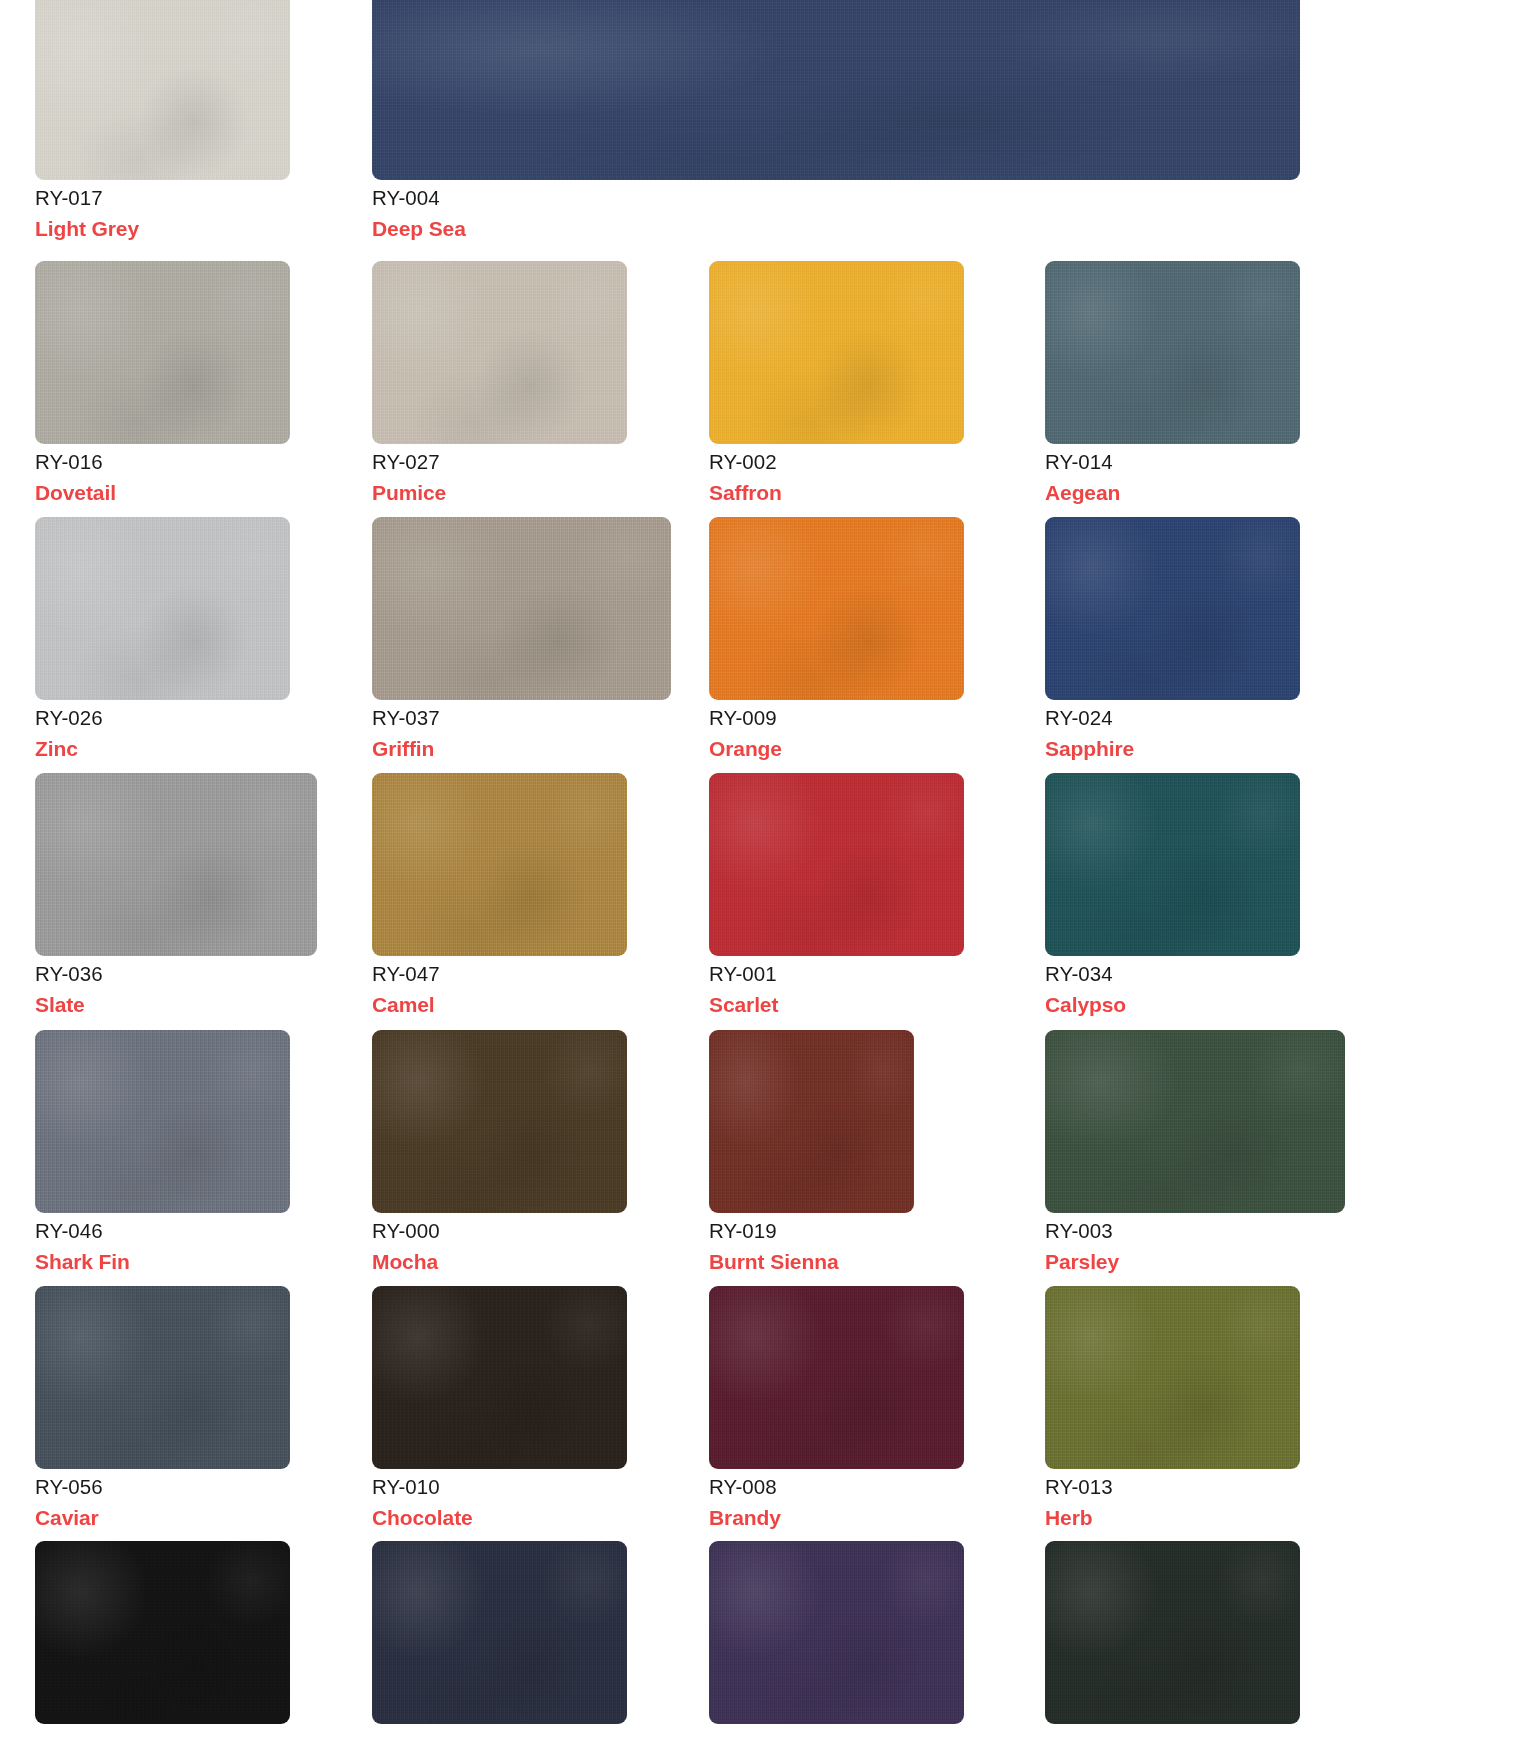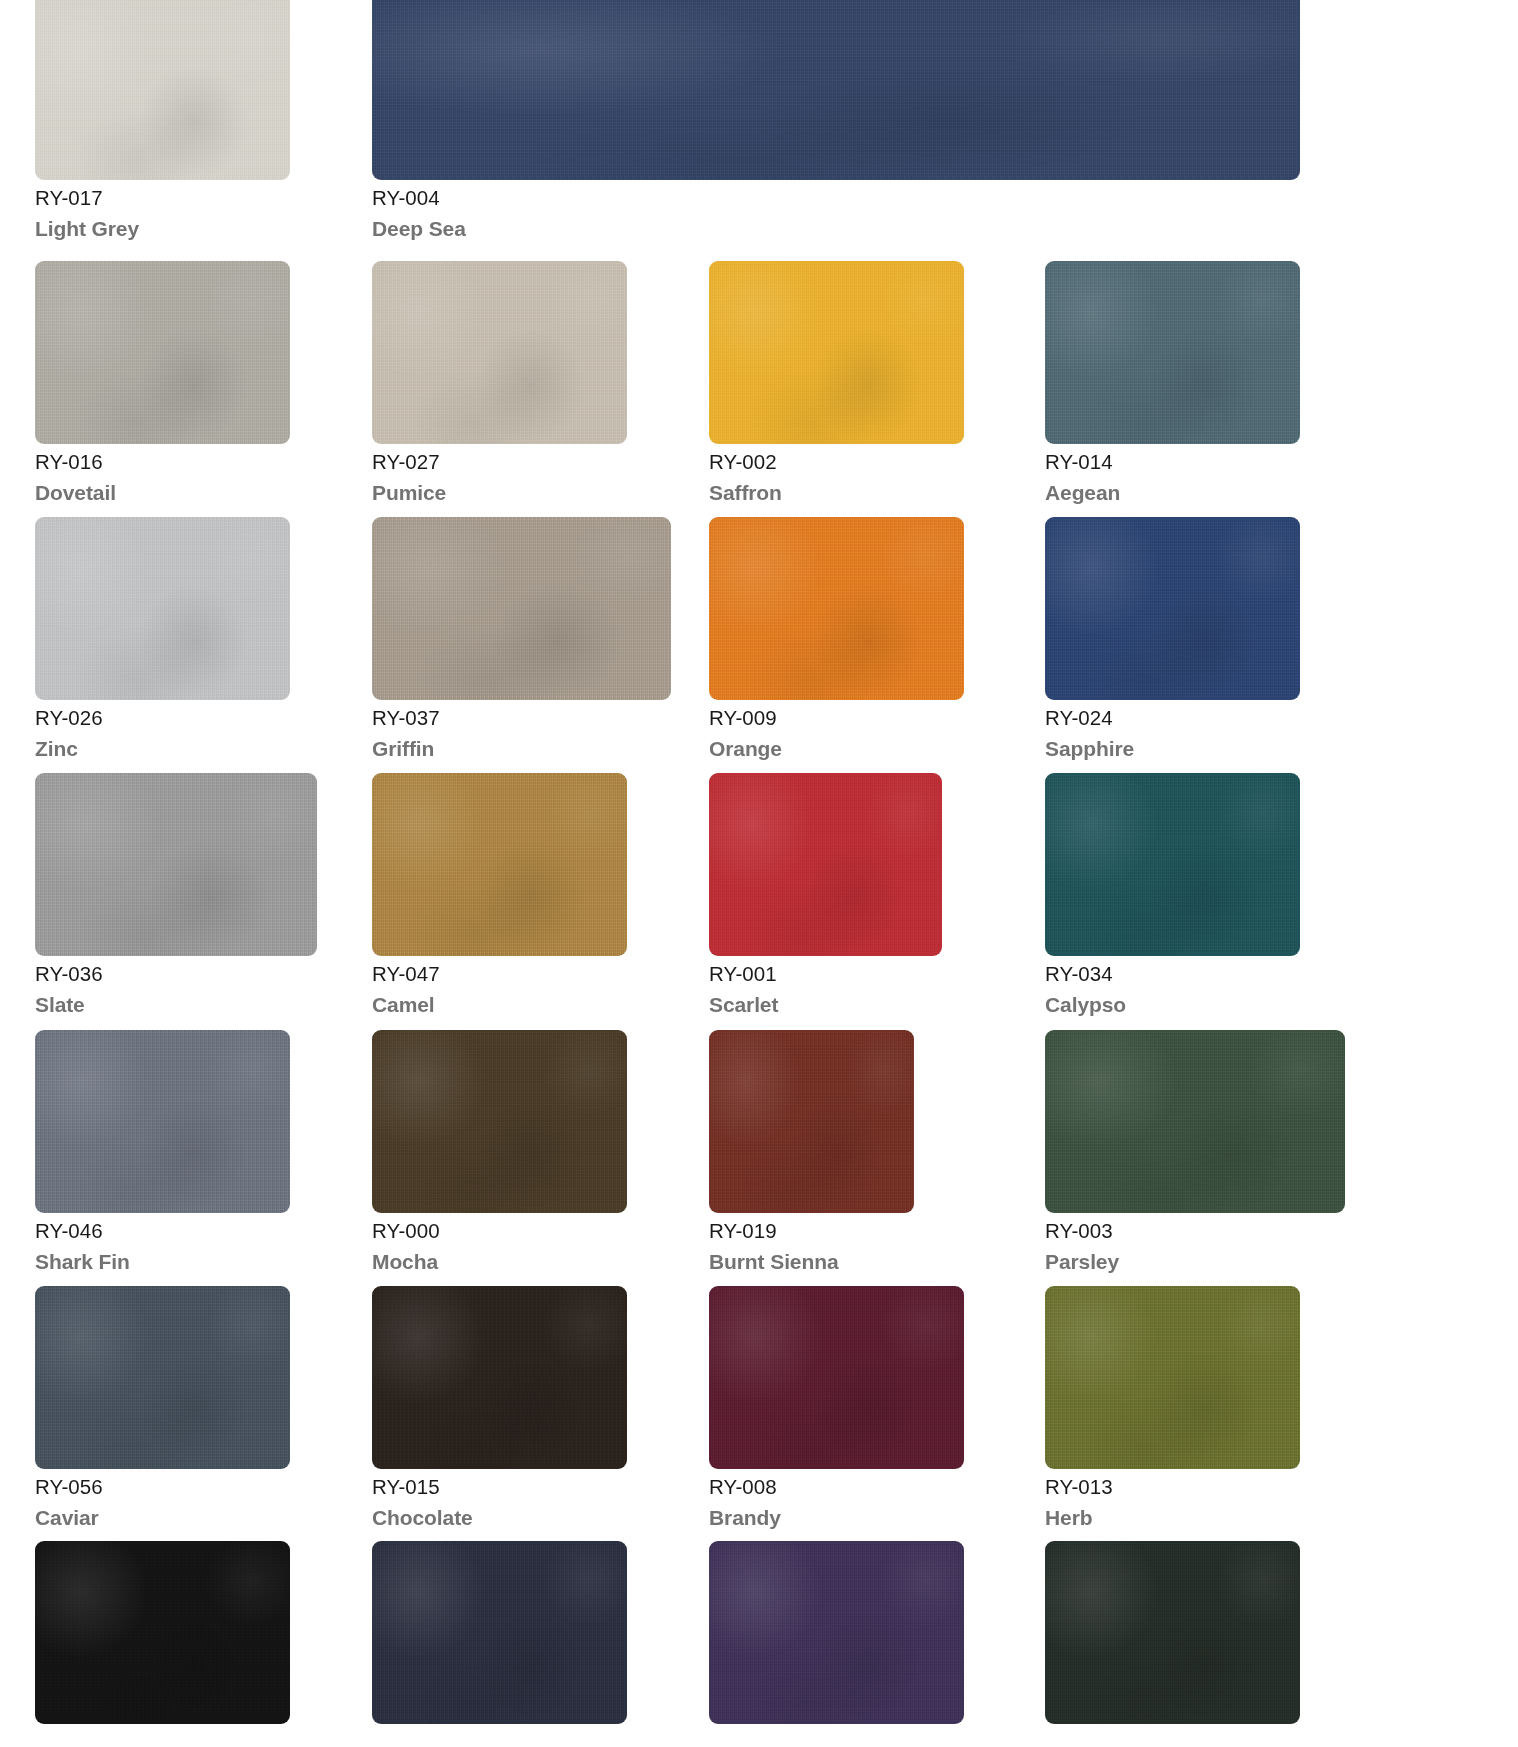--- a/index.html
+++ b/index.html
@@ -62,21 +62,21 @@
     font-size:20.5px;
     font-weight:400;
     color:#1a1a1a;
     letter-spacing:0.1px;
     line-height:1.30;
     white-space:nowrap;
   }
   .name {
     font-size:21px;
     font-weight:700;
-    color:#737373;
+    color:#ef4444;
     letter-spacing:-0.1px;
     line-height:1.30;
     margin-top:3px;
     white-space:nowrap;
   }
 </style>
 </head>
 <body>
 
 <div id="catalog">
@@ -157,21 +157,21 @@
         <div class="name">Slate</div>
       </div>
     </div>
     <div class="swatch-cell" style="left: 372px; top: 773px; width: 255px;">
       <div class="chip" style="height: 183px; background-color: rgb(171, 133, 69);"></div>
       <div class="labels">
         <div class="code">RY-047</div>
         <div class="name">Camel</div>
       </div>
     </div>
-    <div class="swatch-cell" style="left: 709px; top: 773px; width: 233px;">
+    <div class="swatch-cell" style="left: 709px; top: 773px; width: 255px;">
       <div class="chip" style="height: 183px; background-color: rgb(188, 46, 53);"></div>
       <div class="labels">
         <div class="code">RY-001</div>
         <div class="name">Scarlet</div>
       </div>
     </div>
     <div class="swatch-cell" style="left: 1045px; top: 773px; width: 255px;">
       <div class="chip" style="height: 183px; background-color: rgb(31, 84, 89);"></div>
       <div class="labels">
         <div class="code">RY-034</div>
@@ -209,21 +209,21 @@
     <div class="swatch-cell" style="left: 35px; top: 1286px; width: 255px;">
       <div class="chip" style="height: 183px; background-color: rgb(71, 82, 94);"></div>
       <div class="labels">
         <div class="code">RY-056</div>
         <div class="name">Caviar</div>
       </div>
     </div>
     <div class="swatch-cell" style="left: 372px; top: 1286px; width: 255px;">
       <div class="chip" style="height: 183px; background-color: rgb(43, 35, 29);"></div>
       <div class="labels">
-        <div class="code">RY-015</div>
+        <div class="code">RY-010</div>
         <div class="name">Chocolate</div>
       </div>
     </div>
     <div class="swatch-cell" style="left: 709px; top: 1286px; width: 255px;">
       <div class="chip" style="height: 183px; background-color: rgb(91, 29, 48);"></div>
       <div class="labels">
         <div class="code">RY-008</div>
         <div class="name">Brandy</div>
       </div>
     </div>

